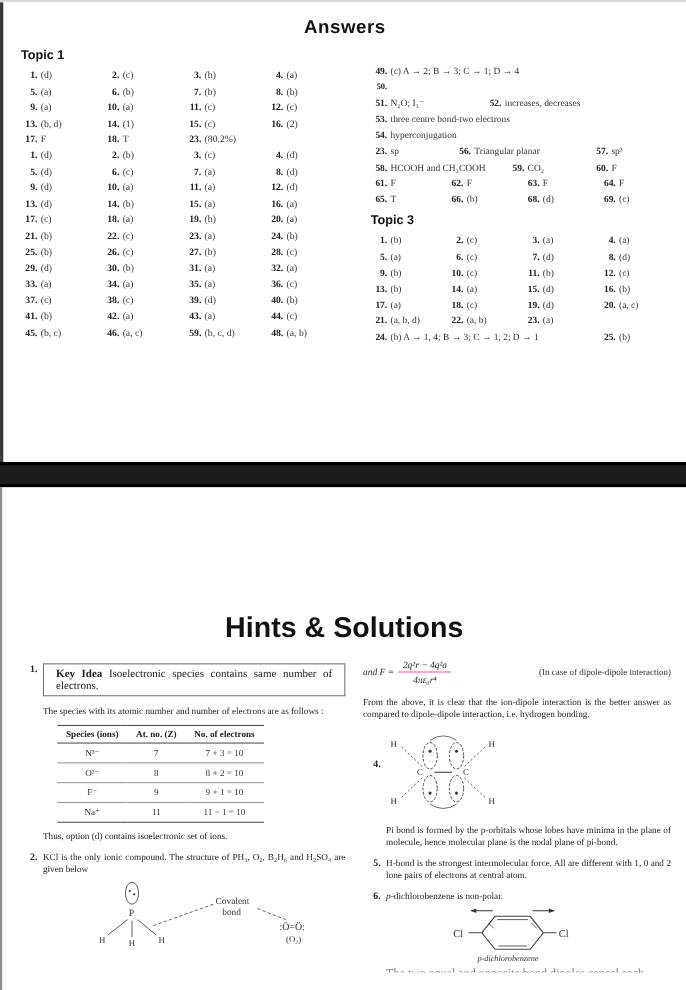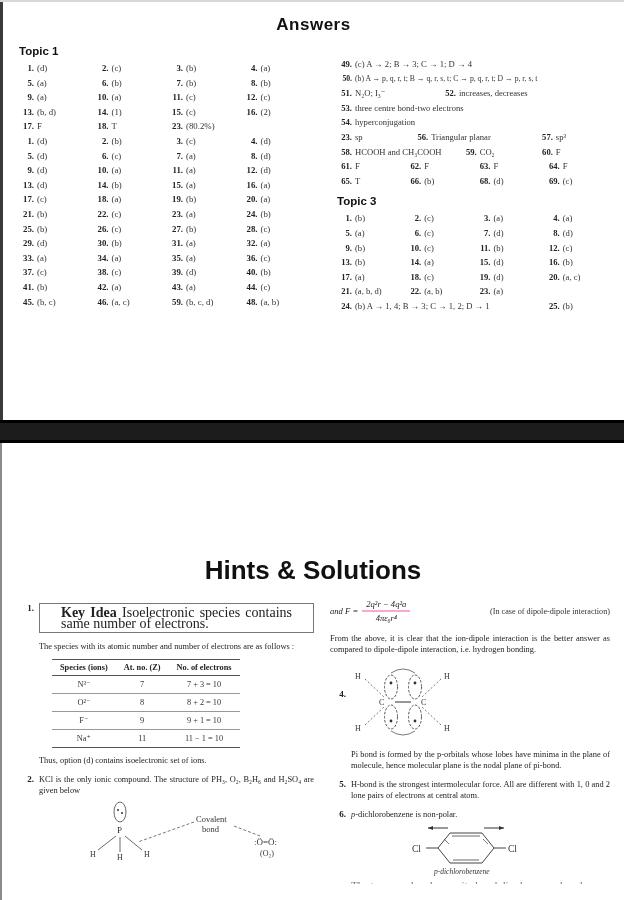--- a/index.html
+++ b/index.html
@@ -37,21 +37,21 @@
   .cols2{display:flex;padding:0 14px 0 16px;gap:16px;margin-top:10px;}
   .colL2{flex:0 0 296px;min-width:0;}
   .colR2{flex:1 1 auto;min-width:0;}
   .topic-h{font-family:"Liberation Sans","DejaVu Sans",sans-serif;font-weight:700;
     font-size:11px;line-height:13.5px;color:#111;}
   .topic-h .lbl{font-size:12px;margin-right:5px;}
   .topic-h .l2{padding-left:62px;display:block;}
   .sol{display:flex;margin-top:8px;}
   .sn{font-weight:700;font-size:9px;flex:0 0 16px;text-align:right;margin-right:5px;line-height:11px;}
   .soltext{font-size:8.4px;line-height:11px;text-align:justify;flex:1 1 auto;min-width:0;}
-  .keybox{border:1px solid #777;padding:3px 21px;font-size:14px;line-height:11px;text-align:justify;flex:1 1 auto;}
+  .keybox{border:1px solid #777;padding:3px 11px;font-size:10px;line-height:11px;text-align:justify;flex:1 1 auto;}
   .keybox b{font-weight:700;}
   .para{font-size:8.4px;line-height:11px;text-align:justify;margin:8px 0 0 21px;}
   table.spec{border-collapse:collapse;margin:7px 0 0 34px;font-size:8.3px;line-height:10px;
     border-top:1.4px solid #555;border-bottom:1.4px solid #555;}
   table.spec th{font-weight:700;padding:2.5px 8px;border-bottom:1px solid #555;text-align:center;white-space:nowrap;}
   table.spec td{padding:3.5px 8px;border-bottom:1px solid #999;text-align:center;white-space:nowrap;color:#333;}
   table.spec tr:last-child td{border-bottom:none;}
   .thus{font-size:8.4px;line-height:11px;margin:7px 0 0 21px;}
   .struct{display:block;margin:4px 0 0 30px;}
   .svgtxt{font-family:"Liberation Serif","DejaVu Serif",serif;fill:#333;}
@@ -383,21 +383,20 @@
       <div class="agrid pad-top">
           <div class="arow">
             <span class="cell " style="flex:4 1 0%">
               <b class="n">49.</b>
               <span class="a">(c) A → 2; B → 3; C → 1; D → 4</span>
             </span>
           </div>
           <div class="arow">
             <span class="cell sm" style="flex:4 1 0%">
               <b class="n">50.</b>
-              <span class="a">(b) A → p, q, r, t; B → q, r, s, t; C → p, q, r, t; D → p, r, s, t</span>
             </span>
           </div>
           <div class="arow">
             <span class="cell " style="flex:1.5 1 0%">
               <b class="n">51.</b>
               <span class="a">N₂O; I₃⁻</span>
             </span>
             <span class="cell " style="flex:2.5 1 0%">
               <b class="n">52.</b>
               <span class="a">increases, decreases</span>

